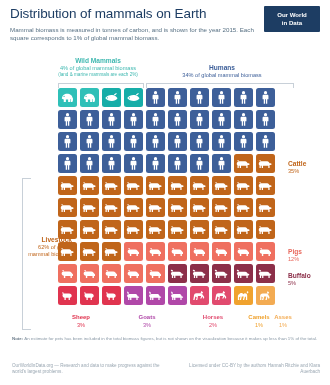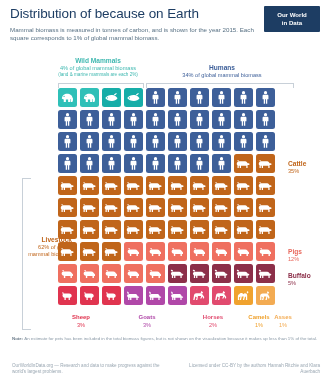--- a/index.html
+++ b/index.html
@@ -59,21 +59,21 @@
   
   .note{position:absolute;left:12px;top:336px;right:10px;font-size:4.4px;line-height:6px;color:#8a99a6;}
   .note b{color:#6c7c8a;}
   .credits{position:absolute;left:12px;top:363px;font-size:4.6px;line-height:6.4px;color:#9aa7b2;max-width:160px;}
   .license{position:absolute;right:10px;top:363px;font-size:4.6px;line-height:6.4px;color:#9aa7b2;text-align:right;max-width:140px;}
 </style>
 </head>
 <body>
 
 <div class="hdr">
-  <div class="title">Distribution of because on Earth</div>
+  <div class="title">Distribution of mammals on Earth</div>
   <div class="subtitle">Mammal biomass is measured in tonnes of carbon, and is shown for the year 2015. Each square corresponds to 1% of global mammal biomass.</div>
   <div class="owid-logo">
     <span>Our World</span>
     <span>in Data</span>
   </div>
 </div>
 
 <div class="brk" id="brk-wild"></div>
 <div class="brk" id="brk-hum"></div>
 <div class="brk" id="brk-live"></div>

